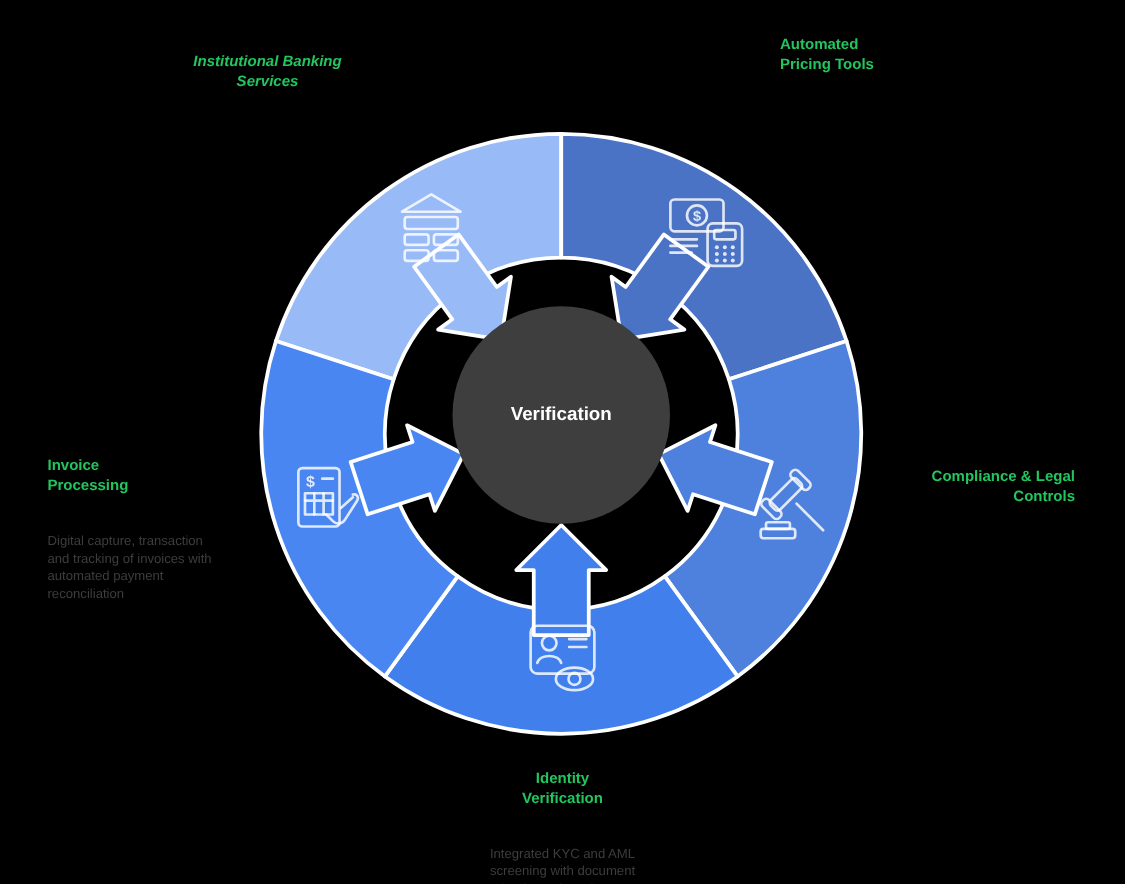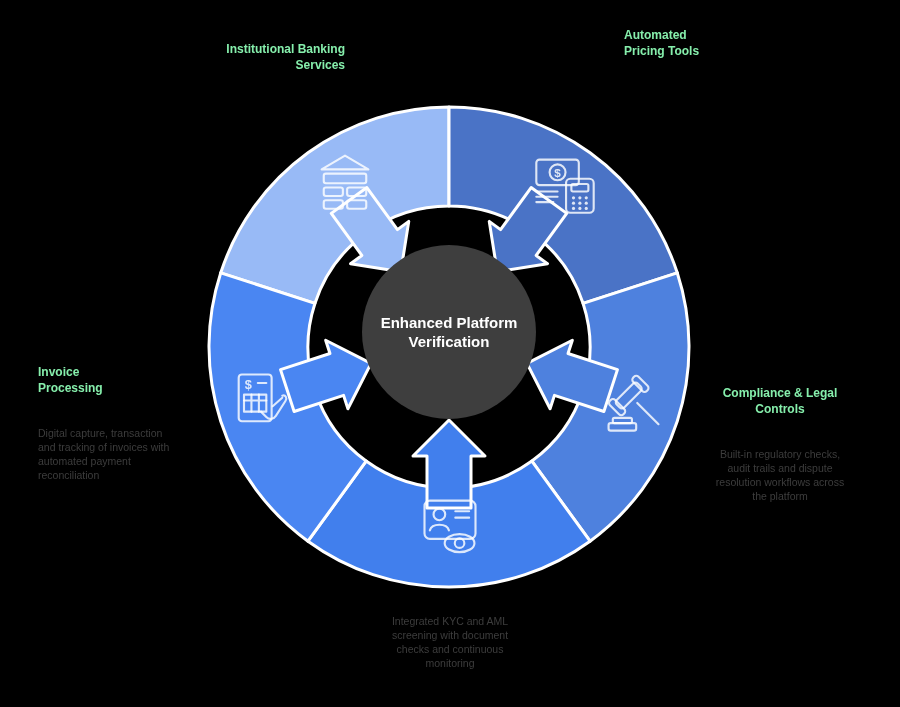--- a/index.html
+++ b/index.html
@@ -15,25 +15,25 @@
     color:#fff;font-weight:bold;font-size:15px;line-height:1.3;text-align:center;
   }
   .seg-icon{position:absolute;width:68px;height:68px;z-index:4;color:rgba(255,255,255,0.82);}
   .seg-icon svg{width:100%;height:100%;}
   .seg-icon path,.seg-icon rect,.seg-icon circle,.seg-icon ellipse,.seg-icon polygon{
     fill:none;stroke:currentColor;stroke-width:2;stroke-linejoin:round;stroke-linecap:round;
   }
   .seg-icon text{fill:currentColor;stroke:none;font-weight:bold;font-family:"Liberation Sans",sans-serif;}
   .seg-icon .dot{fill:currentColor;stroke:none;}
   .label{position:absolute;z-index:2;white-space:pre-line;}
-  .label .title{font-weight:bold;font-size:12px;line-height:1.3;color:#86efac;margin-bottom:13px;}
+  .label .title{font-weight:bold;font-size:12px;line-height:1.3;color:#22c55e;margin-bottom:13px;}
   .label .desc{font-size:10.5px;line-height:1.32;color:#3d3d3d;}
-  .lbl-tl{left:115px;top:24px;width:230px;text-align:right;}
+  .lbl-tl{left:99px;top:24px;width:230px;text-align:center;font-style:italic;}
   .lbl-tr{left:624px;top:10px;width:168px;text-align:left;}
-  .lbl-r{left:700px;top:368px;width:160px;text-align:center;}
+  .lbl-r{left:700px;top:356px;width:160px;text-align:right;}
   .lbl-b{left:345px;top:597px;width:210px;text-align:center;}
   .lbl-l{left:38px;top:347px;width:152px;}
 </style>
 </head>
 <body>
 
 <div class="stage">
 
   <svg id="diagram-svg" width="900" height="707" viewBox="0 0 900 707">
       <path d="M220.74643608916315 272.8359213500126 A240 240 0 0 1 449 107 L449 206 A141 141 0 0 0 314.90103120238336 303.4286037931324 Z" fill="#98baf6" stroke="#ffffff" stroke-width="3" stroke-linejoin="round"></path>
@@ -42,21 +42,20 @@
       <path d="M590.0684605501935 541.1640786499875 A240 240 0 0 1 307.93153944980645 541.1640786499873 L366.1222794267613 461.0713962068676 A141 141 0 0 0 531.8777205732387 461.0713962068676 Z" fill="#417fed" stroke="#ffffff" stroke-width="3" stroke-linejoin="round"></path>
       <path d="M307.93153944980645 541.1640786499873 A240 240 0 0 1 220.74643608916315 272.8359213500126 L314.90103120238336 303.4286037931324 A141 141 0 0 0 366.1222794267613 461.0713962068676 Z" fill="#4a86f2" stroke="#ffffff" stroke-width="3" stroke-linejoin="round"></path>
       <path d="M0 -82 L-36 -118 L-22 -118 L-22 -170 L22 -170 L22 -118 L36 -118 Z" transform="translate(449 338) rotate(-36)" fill="#98baf6" stroke="#ffffff" stroke-width="3" stroke-linejoin="round"></path>
       <path d="M0 -82 L-36 -118 L-22 -118 L-22 -170 L22 -170 L22 -118 L36 -118 Z" transform="translate(449 338) rotate(36)" fill="#4a73c6" stroke="#ffffff" stroke-width="3" stroke-linejoin="round"></path>
       <path d="M0 -82 L-36 -118 L-22 -118 L-22 -170 L22 -170 L22 -118 L36 -118 Z" transform="translate(449 338) rotate(-252)" fill="#4e81de" stroke="#ffffff" stroke-width="3" stroke-linejoin="round"></path>
       <path d="M0 -82 L-36 -118 L-22 -118 L-22 -170 L22 -170 L22 -118 L36 -118 Z" transform="translate(449 338) rotate(-180)" fill="#417fed" stroke="#ffffff" stroke-width="3" stroke-linejoin="round"></path>
       <path d="M0 -82 L-36 -118 L-22 -118 L-22 -170 L22 -170 L22 -118 L36 -118 Z" transform="translate(449 338) rotate(-108)" fill="#4a86f2" stroke="#ffffff" stroke-width="3" stroke-linejoin="round"></path>
     </svg>
 
   <div class="center-circle">
-    <div class="ctext">Enhanced Platform</div>
     <div class="ctext">Verification</div>
   </div>
 
   <div class="seg-icon" style="left:311px;top:146px;">
     <svg viewBox="0 0 64 64">
       <path d="M10 22 L32 9 L54 22 Z"></path>
       <rect x="12" y="26" width="40" height="9" rx="2"></rect>
       <rect x="12" y="39" width="18" height="8" rx="2"></rect>
       <rect x="34" y="39" width="18" height="8" rx="2"></rect>
       <rect x="12" y="51" width="18" height="8" rx="2"></rect>
@@ -124,27 +123,25 @@
 Services</div>
   </div>
 
   <div class="label lbl-tr">
     <div class="title">Automated
 Pricing Tools</div>
   </div>
 
   <div class="label lbl-r">
     <div class="title">Compliance &amp; Legal Controls</div>
-    <div class="desc">Built-in regulatory checks,
-audit trails and dispute
-resolution workflows across
-the platform</div>
   </div>
 
   <div class="label lbl-b">
+    <div class="title">Identity
+Verification</div>
     <div class="desc">Integrated KYC and AML
 screening with document
 checks and continuous
 monitoring</div>
   </div>
 
   <div class="label lbl-l">
     <div class="title">Invoice
 Processing</div>
     <div class="desc">Digital capture, transaction

